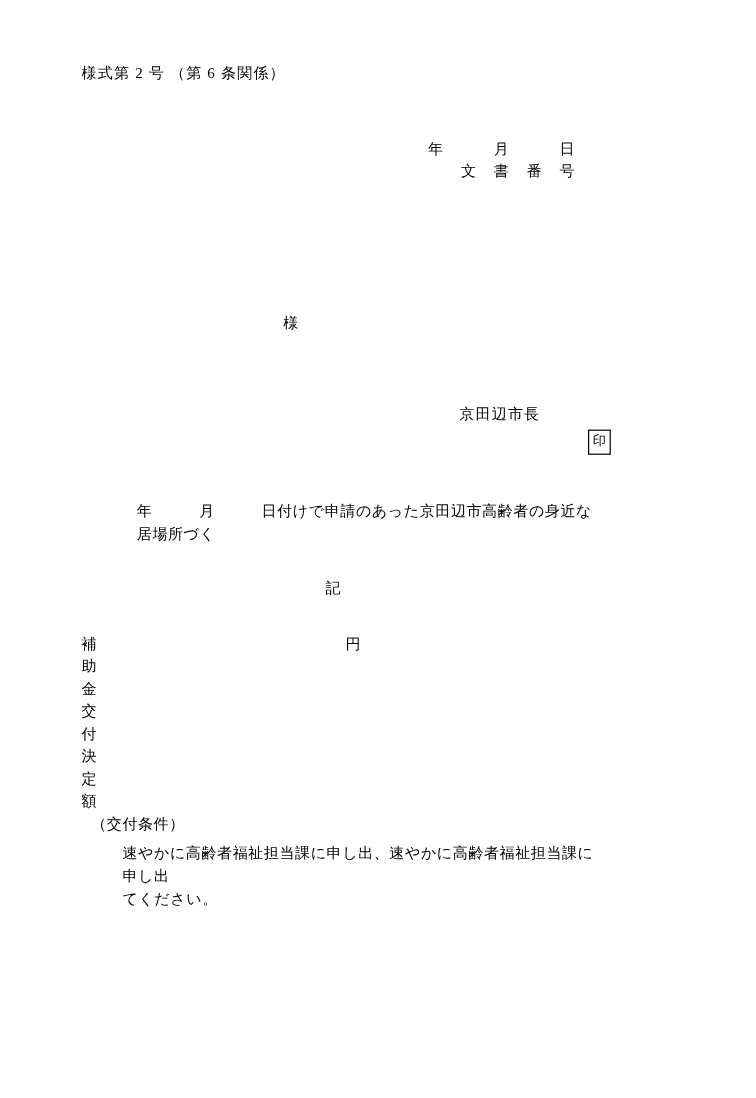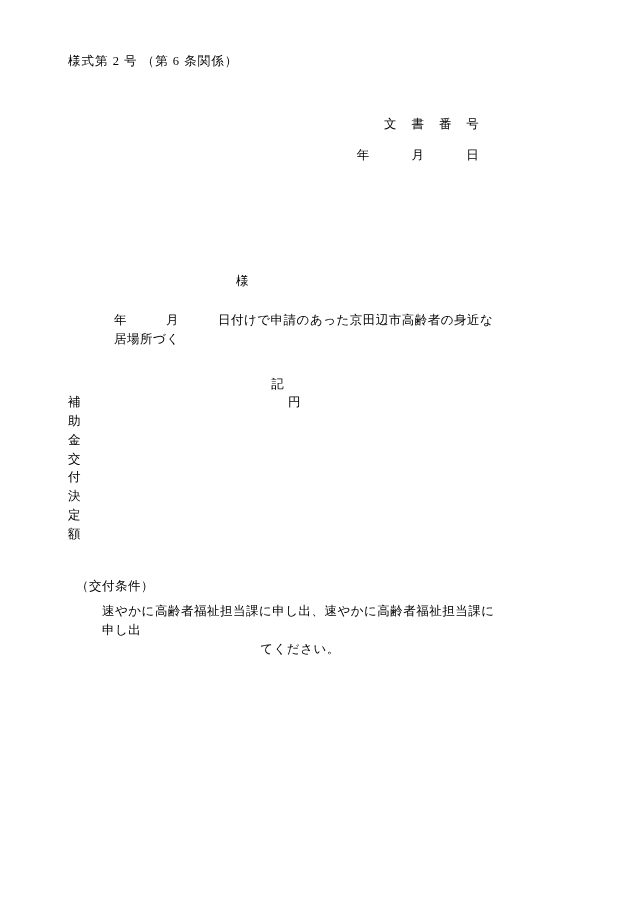--- a/index.html
+++ b/index.html
@@ -84,60 +84,62 @@
   .indent-first {
     padding-left: 46px;
   }
   .center-ki {
     margin-top: 26px;
     text-align: center;
     padding-right: 10px;
     letter-spacing: 1px;
   }
   .amount-row {
+    margin-top: 28px;
     display: flex;
     letter-spacing: 0.5px;
   }
   .amount-row .label {
     width: 0;
     flex: 0 0 auto;
   }
   .amount-row .unit {
     margin-left: 220px;
   }
   .conditions {
-    margin-top: 34px;
     padding-left: 8px;
     letter-spacing: 0.5px;
   }
   .conditions-body {
     margin-top: 6px;
     padding-left: 34px;
     letter-spacing: 0.3px;
   }
   .conditions-body .l2 {
     padding-left: 0;
-    text-align: center;
   }
 </style>
 </head>
 <body>
 
 <div class="page">
   <div class="doc">
 
     <div class="line form-no">様式第 2 号 （第 6 条関係）</div>
 
     <div class="right-block">
+      <div class="line">年　　　月　　　日</div>
       <div class="line doc-number">文　書　番　号</div>
-      <div class="line">年　　　月　　　日</div>
     </div>
 
     <div class="line addressee">様</div>
 
+    <div class="line issuer">
+      <span>京田辺市長</span><span class="seal">印</span>
+    </div>
 
 
     <div class="body-block">
       <div class="line indent-first">年　　　月　　　日付けで申請のあった京田辺市高齢者の身近な居場所づく</div>
     </div>
 
     <div class="line center-ki">記</div>
 
     <div class="amount-row line">
       <span class="label">補助金交付決定額</span>

